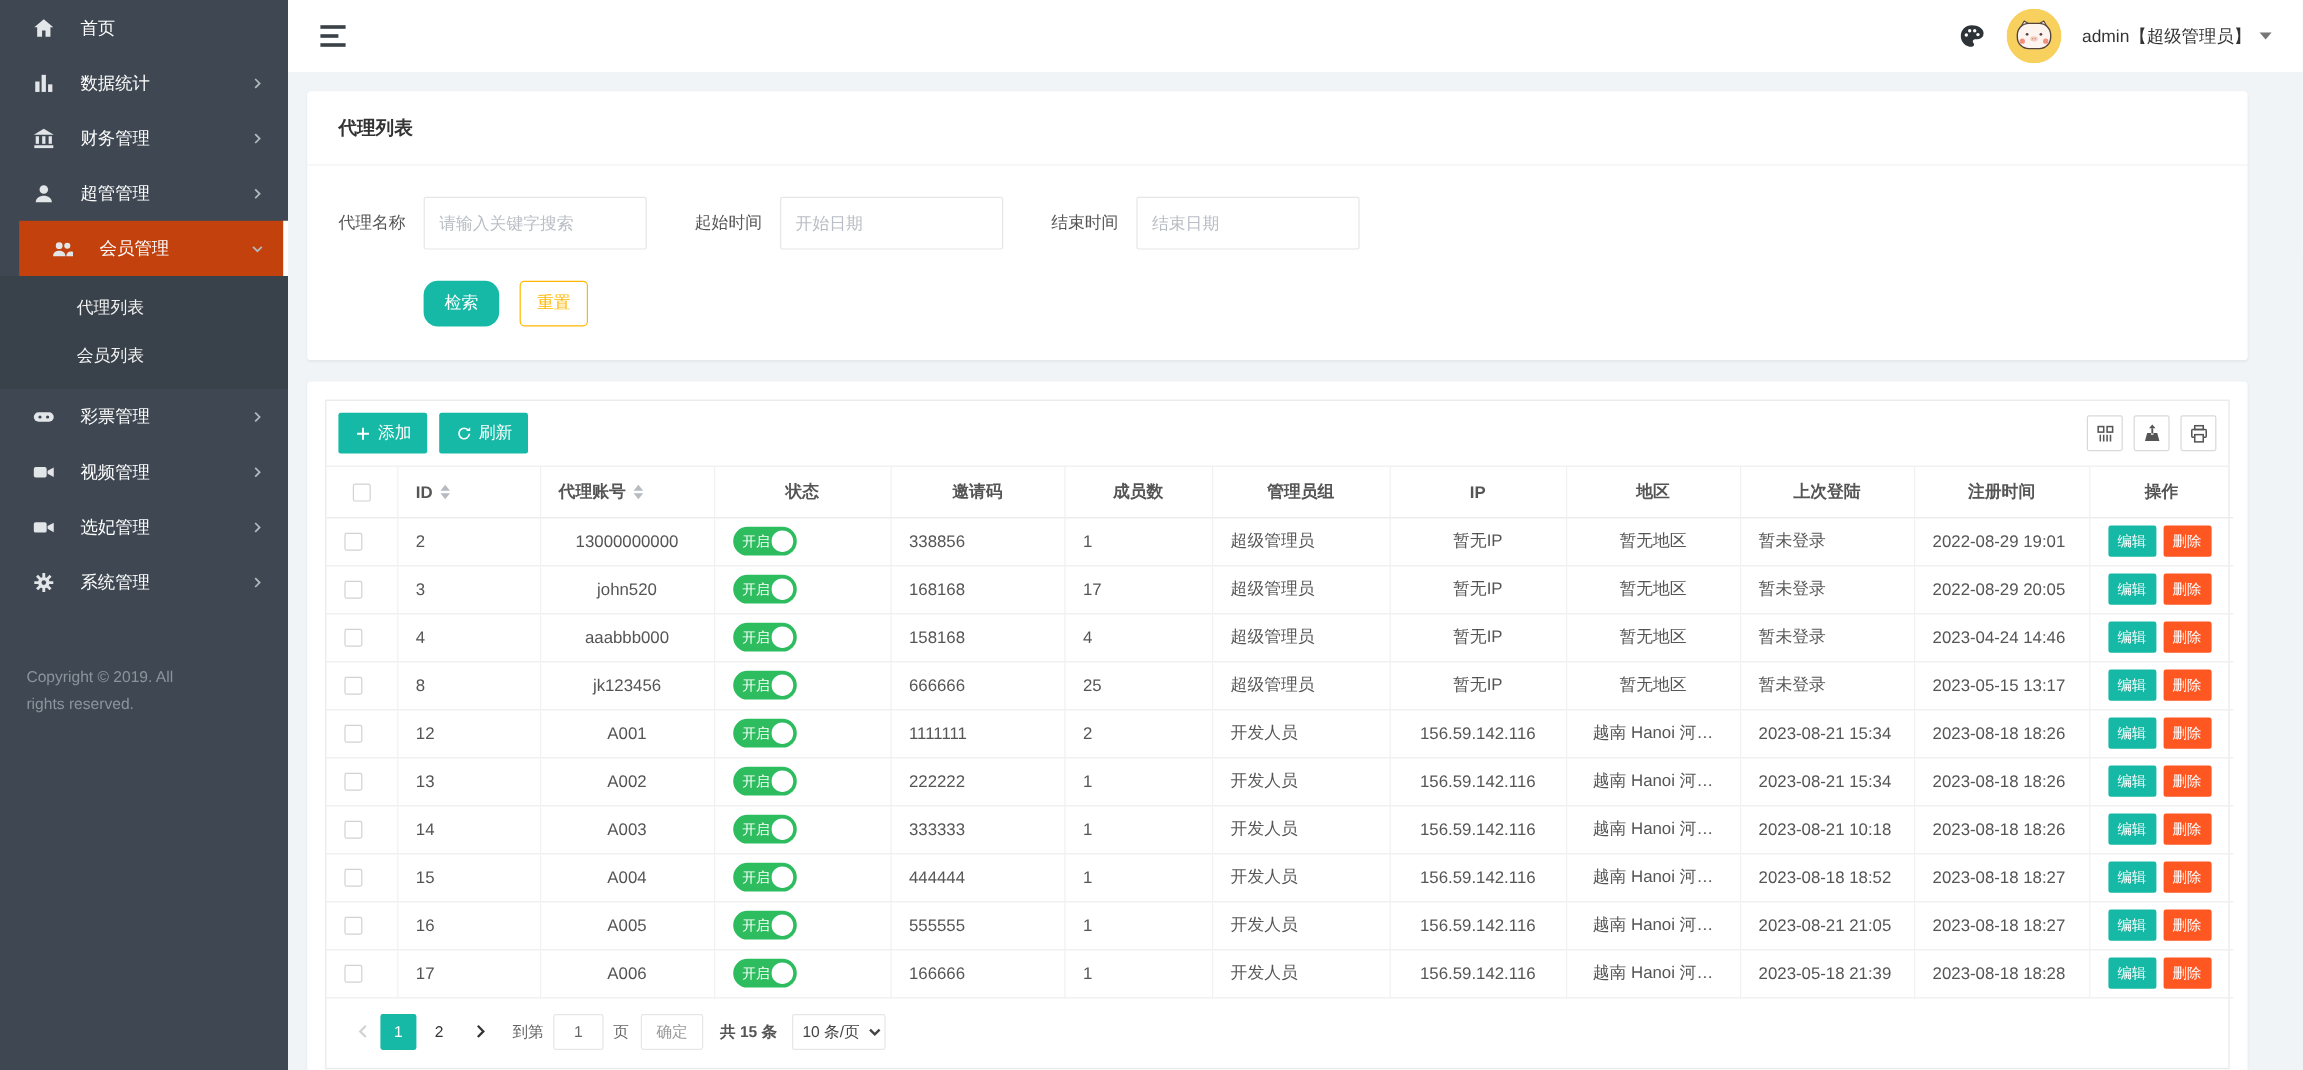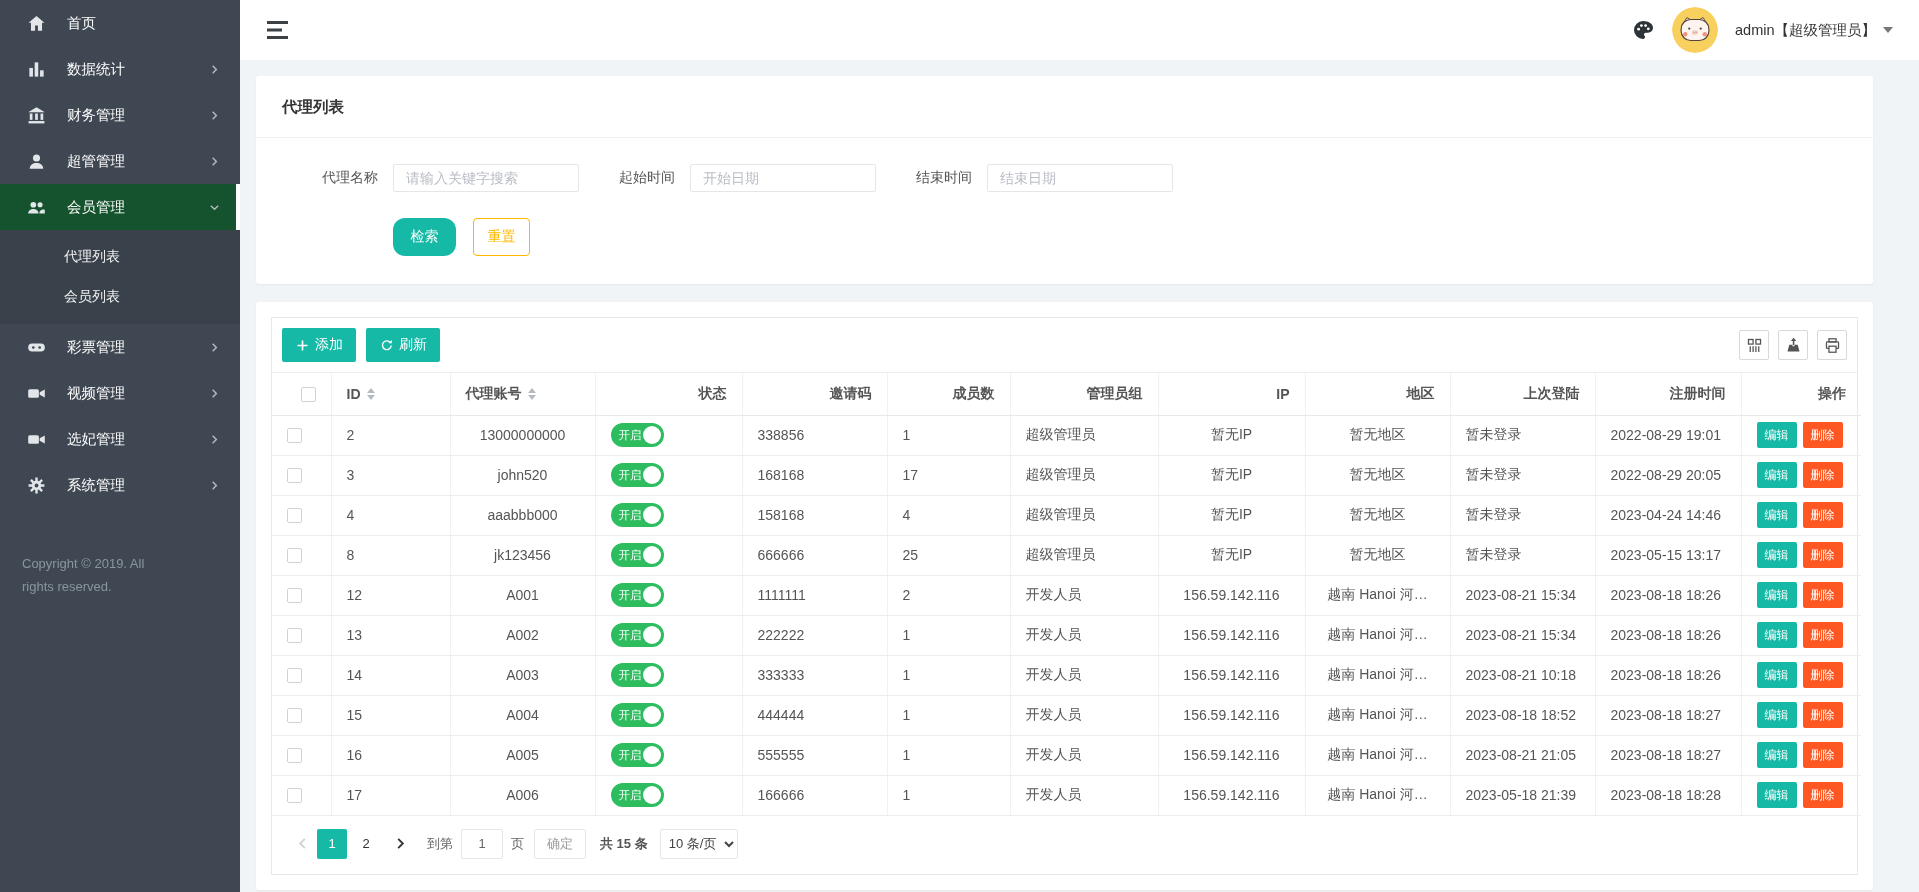--- a/index.html
+++ b/index.html
@@ -3,21 +3,21 @@
 <meta charset="utf-8">
 <style>
   * { margin:0; padding:0; box-sizing:border-box; }
   html,body { width:1919px; height:892px; overflow:hidden; }
   body { display:flex; background:#f1f4f6; font-family:"Liberation Sans","DejaVu Sans",sans-serif; }
 
   
   .sidebar { width:240px; flex-shrink:0; background:#3f4852; color:#fff; display:flex; flex-direction:column; }
   .logo { height:62px; display:flex; align-items:center; justify-content:center; font-size:27px; font-weight:bold; letter-spacing:3px; color:#fff; }
   .menu-item { height:46px; display:flex; align-items:center; padding:0 20px 0 27px; position:relative; cursor:pointer; font-size:14.5px; color:#fdfdfd; }
-  .menu-item.active { background:#14532d; }
+  .menu-item.active { background:#c2410c;margin-left:16px; }
   .menu-item.active::after { content:""; position:absolute; right:0; top:0; width:4px; height:100%; background:#fff; }
   .mi-icon { width:19px; height:19px; margin-right:21px; color:#e2e6e9; display:inline-flex; }
   .mi-icon svg { width:100%; height:100%; }
   .mi-label { flex:1; }
   .mi-arrow { width:11px; height:11px; color:#b3b9bf; display:inline-flex; }
   .mi-arrow svg { width:100%; height:100%; }
   .submenu { background:#39424b; padding:7px 0; }
   .sub-item { height:40px; display:flex; align-items:center; padding-left:64px; font-size:14px; color:#f2f2f2; cursor:pointer; }
   .copyright { margin-top:44px; padding:0 22px; font-size:13px; color:#8b949c; line-height:1.8; width:200px; }
 
@@ -28,42 +28,42 @@
   .topbar-right { margin-left:auto; display:flex; align-items:center; gap:17px; }
   .palette-btn { width:24px; height:24px; cursor:pointer; display:inline-flex; }
   .avatar { width:46px; height:46px; border-radius:50%; overflow:hidden; cursor:pointer; flex-shrink:0; }
   .avatar svg { width:100%; height:100%; display:block; }
   .username { font-size:14.5px; color:#333; cursor:pointer; display:flex; align-items:center; gap:7px; }
   .caret { width:0; height:0; border-left:5px solid transparent; border-right:5px solid transparent; border-top:6px solid #777; }
 
   .content { padding:16px 46px 0 16px; flex:1; overflow:hidden; }
   .card { background:#fff; border-radius:3px; box-shadow:0 1px 2px rgba(0,0,0,.05); }
   .card-title { padding:21px 26px 19px; font-size:15.5px; font-weight:bold; color:#333; border-bottom:1px solid #f2f2f2; }
-  .filter-body { padding:26px 26px 28px;margin-left:40px; }
+  .filter-body { padding:26px 26px 28px; }
   .filter-row { display:flex; align-items:center; }
   .fgroup { display:flex; align-items:center; margin-right:40px; }
   .flabel { font-size:14px; color:#555; margin-right:15px; white-space:nowrap; }
-  .finput { width:186px; height:28px; border:1px solid #e6e6e6; border-radius:2px; padding:0 12px; font-size:14px; color:#333; outline:none; }
+  .finput { width:186px; height:44px; border:1px solid #e6e6e6; border-radius:2px; padding:0 12px; font-size:14px; color:#333; outline:none; }
   .finput::placeholder { color:#b9bdc4; }
   .btn-row { margin-top:26px; padding-left:71px; display:flex; gap:17px; }
   .btn-search { width:63px; height:38px; background:var(--primary); color:#fff; border:none; border-radius:12px; font-size:14px; cursor:pointer; }
   .btn-reset { width:57px; height:38px; background:#fff; border:1px solid var(--warning); color:var(--warning); border-radius:4px; font-size:14px; cursor:pointer; }
 
   .card2 { margin-top:18px; padding:15px; }
   .tcontainer { border:1px solid #e8e8e8; }
   .toolbar { display:flex; align-items:center; padding:10px; border-bottom:1px solid #eee; }
   .btn-green { height:34px; padding:0 13px; background:var(--primary); color:#fff; border:none; border-radius:2px; font-size:14px; display:inline-flex; align-items:center; gap:5px; cursor:pointer; }
   .btn-green + .btn-green { margin-left:10px; }
   .btn-green svg { width:15px; height:15px; }
   .tool-icons { margin-left:auto; display:flex; gap:9px; }
   .tool-btn { width:30px; height:30px; border:1px solid #d9d9d9; border-radius:2px; background:#fff; color:#555; display:flex; align-items:center; justify-content:center; cursor:pointer; }
   .tool-btn svg { width:17px; height:17px; }
 
   table { width:100%; border-collapse:collapse; table-layout:fixed; font-size:14px; color:#555; }
-  th { font-weight:bold; color:#555; text-align:right; padding:0 15px; height:42px; border-bottom:1px solid #e8e8e8; border-right:1px solid #f1f1f1; }
+  th { font-weight:bold; color:#555; text-align:center; padding:0 15px; height:42px; border-bottom:1px solid #e8e8e8; border-right:1px solid #f1f1f1; }
   th:last-child { border-right:none; }
   td { padding:0 15px; height:40px; border-bottom:1px solid #eee; border-right:1px solid #f1f1f1; }
   td:last-child { border-right:none;margin-left:45px; }
   .th-inner { display:flex; align-items:center; }
   .sort { display:inline-flex; flex-direction:column; gap:2px; margin-left:6px; cursor:pointer; }
   .sort i { width:0; height:0; border-left:4px solid transparent; border-right:4px solid transparent; }
   .sort .up { border-bottom:5px solid #b6bbc1; }
   .sort .down { border-top:5px solid #b6bbc1; }
   .checkbox { width:15px; height:15px; border:1px solid #d2d2d2; border-radius:2px; background:#fff; display:inline-block; cursor:pointer; vertical-align:middle; }
   .ellip { white-space:nowrap; overflow:hidden; text-overflow:ellipsis;text-align:center; }

